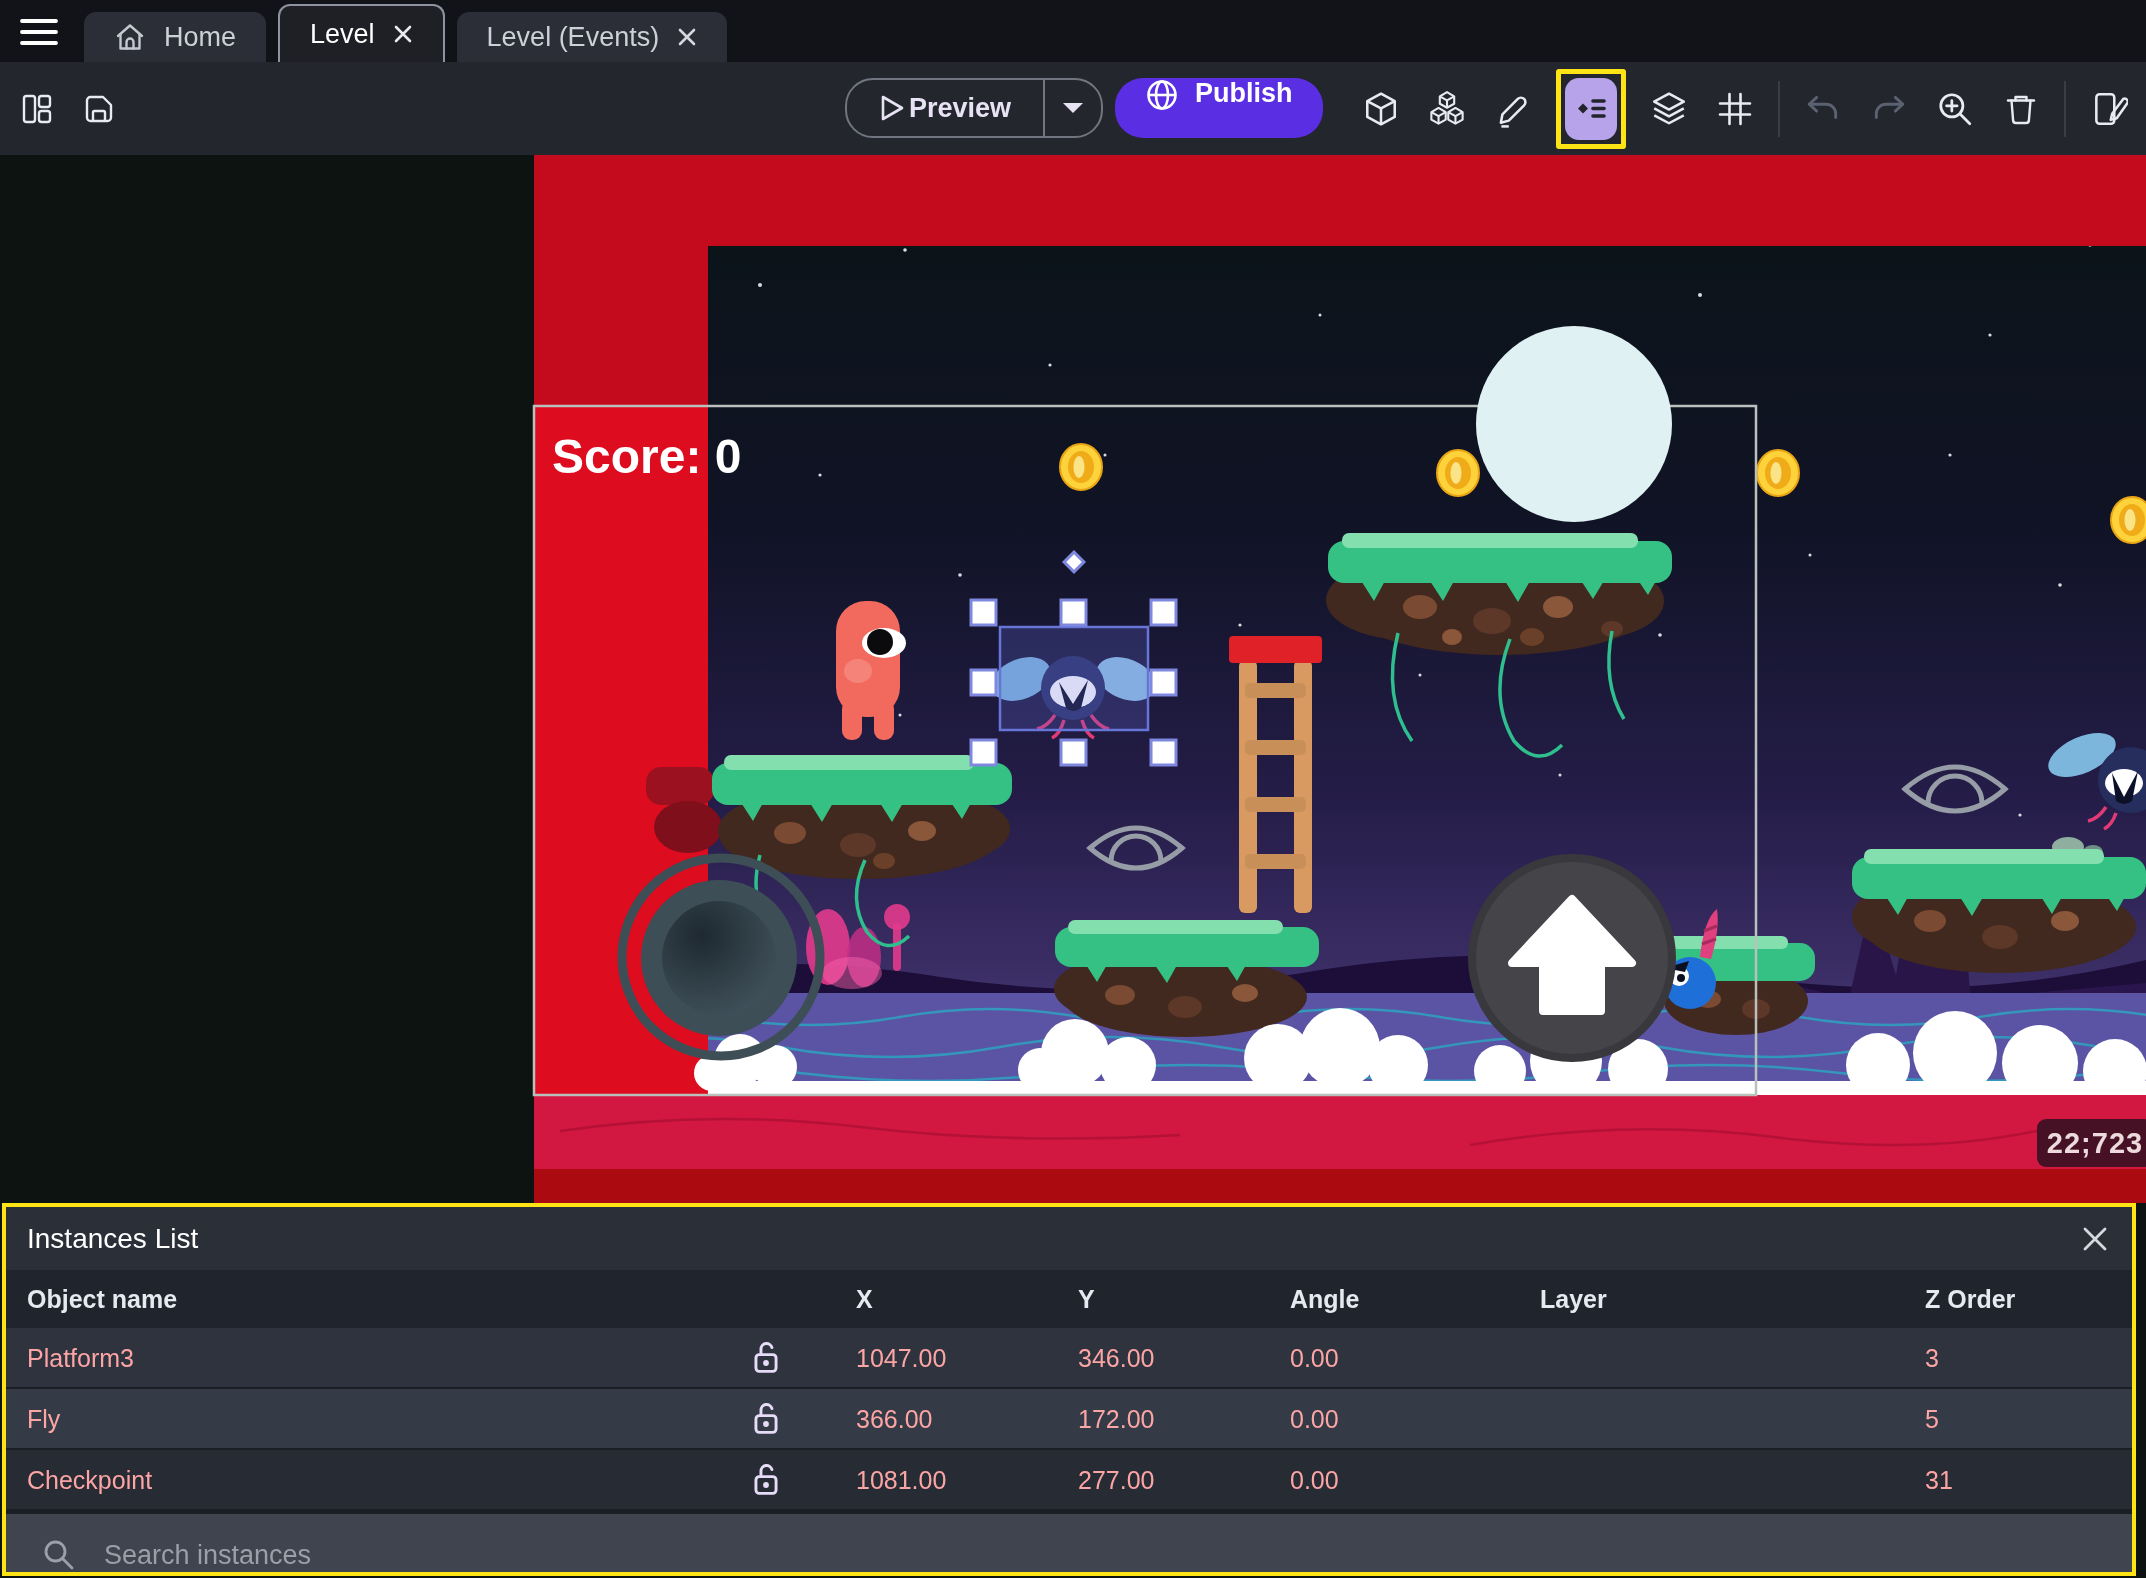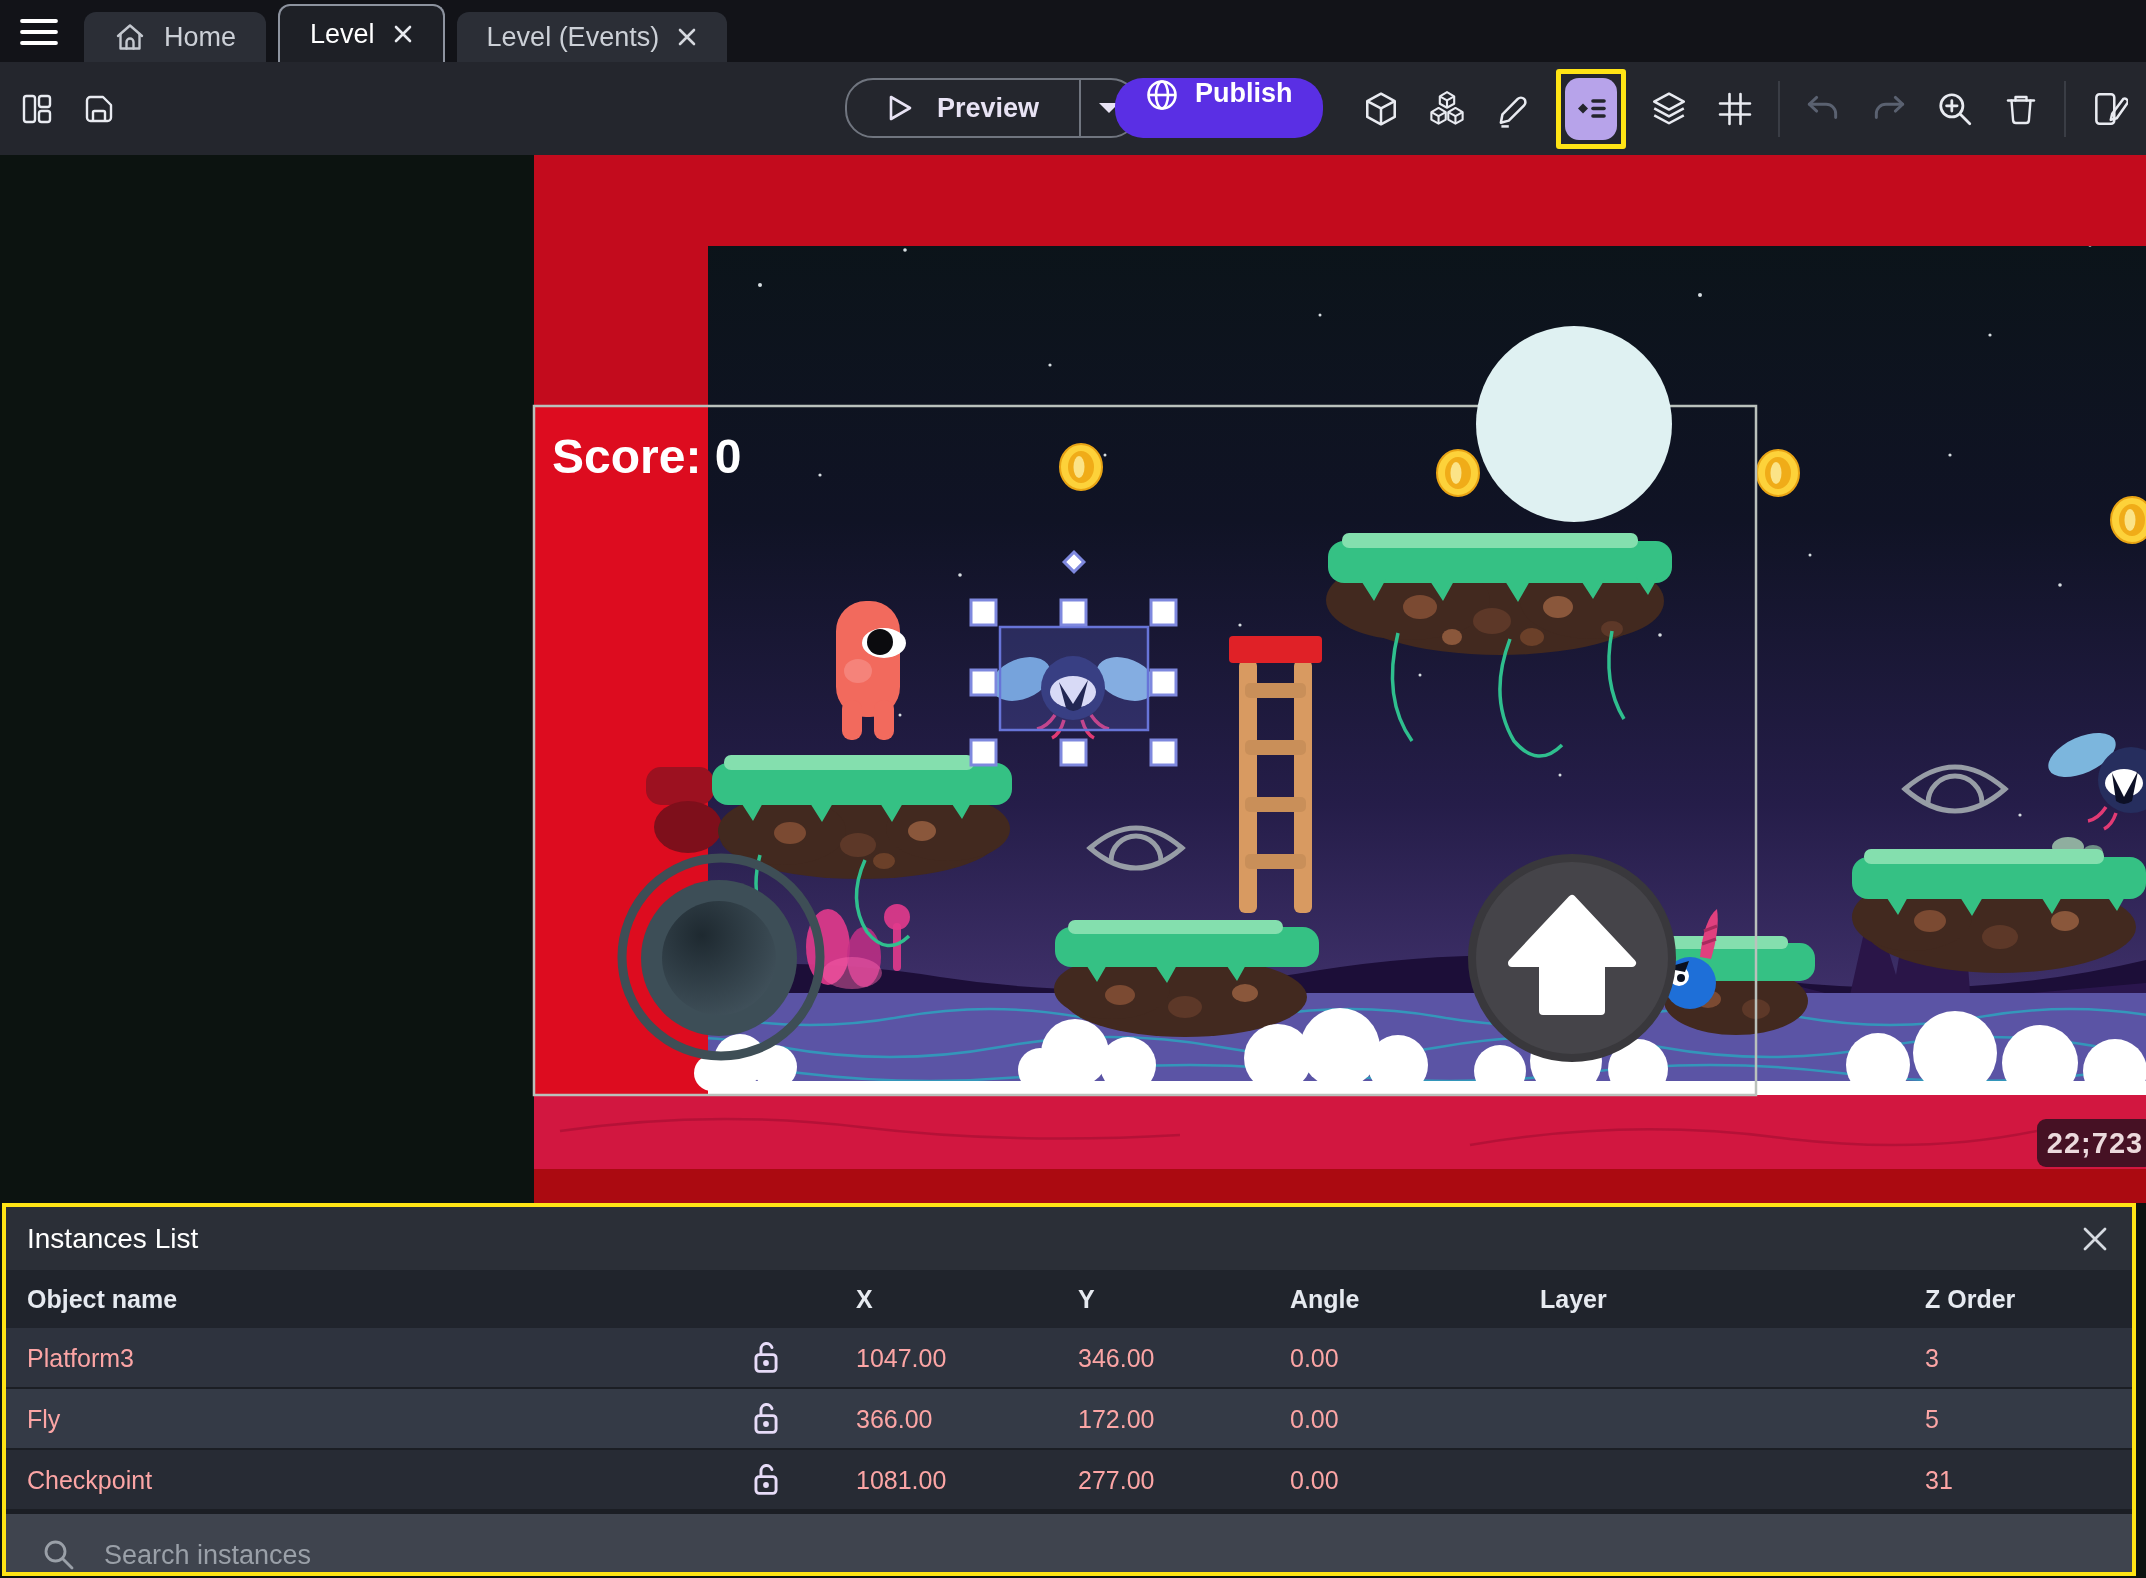--- a/index.html
+++ b/index.html
@@ -15,21 +15,21 @@
        display:flex;align-items:center;gap:18px;background:#2b2e36;color:#ccd0d7;font-size:27px;cursor:pointer;}
   .tab + .tab{margin-left:12px;}
   .tab.active{height:58px;background:#1e2026;border:2px solid #8d939f;border-bottom:none;color:#ffffff;text-align:right;}
 
   
   .toolbar{position:absolute;left:0;top:62px;width:100%;height:93px;background:#24262d;}
   .tools-left{position:absolute;left:14px;top:0;height:93px;display:flex;align-items:center;gap:16px;}
   .tbtn{width:46px;height:46px;display:flex;align-items:center;justify-content:center;border-radius:8px;cursor:pointer;}
   .btn-preview{position:absolute;left:845px;top:16px;height:60px;box-sizing:border-box;border:2px solid #70757f;
                border-radius:28px;display:flex;align-items:center;color:#e8e3f4;font-weight:bold;font-size:27px;cursor:pointer;}
-  .bp-main{display:flex;align-items:center;gap:24px;padding:0 40px;height:100%;}
+  .bp-main{display:flex;align-items:center;gap:4px;padding:0 32px;height:100%;}
   .bp-caret{width:56px;height:100%;display:flex;align-items:center;justify-content:center;border-left:2px solid #70757f;}
   .btn-publish{position:absolute;left:1115px;top:16px;height:60px;padding:0 30px;background:#5a2fe4;border-radius:28px;
                display:flex;gap:16px;color:#fff;font-weight:bold;font-size:27px;cursor:pointer;}
   .tools-right{position:absolute;right:14px;top:0;height:93px;display:flex;align-items:center;gap:20px;}
   .vdiv{width:2px;height:56px;background:#3a3d45;}
   .inst-hl{border:5px solid #ffe415;padding:4px;border-radius:3px;}
   .inst-bg{width:52px;height:62px;background:#b7a3ea;border-radius:14px;display:flex;align-items:center;justify-content:center;}
 
   
   .canvas{position:absolute;left:0;top:155px;width:2146px;height:1048px;}

